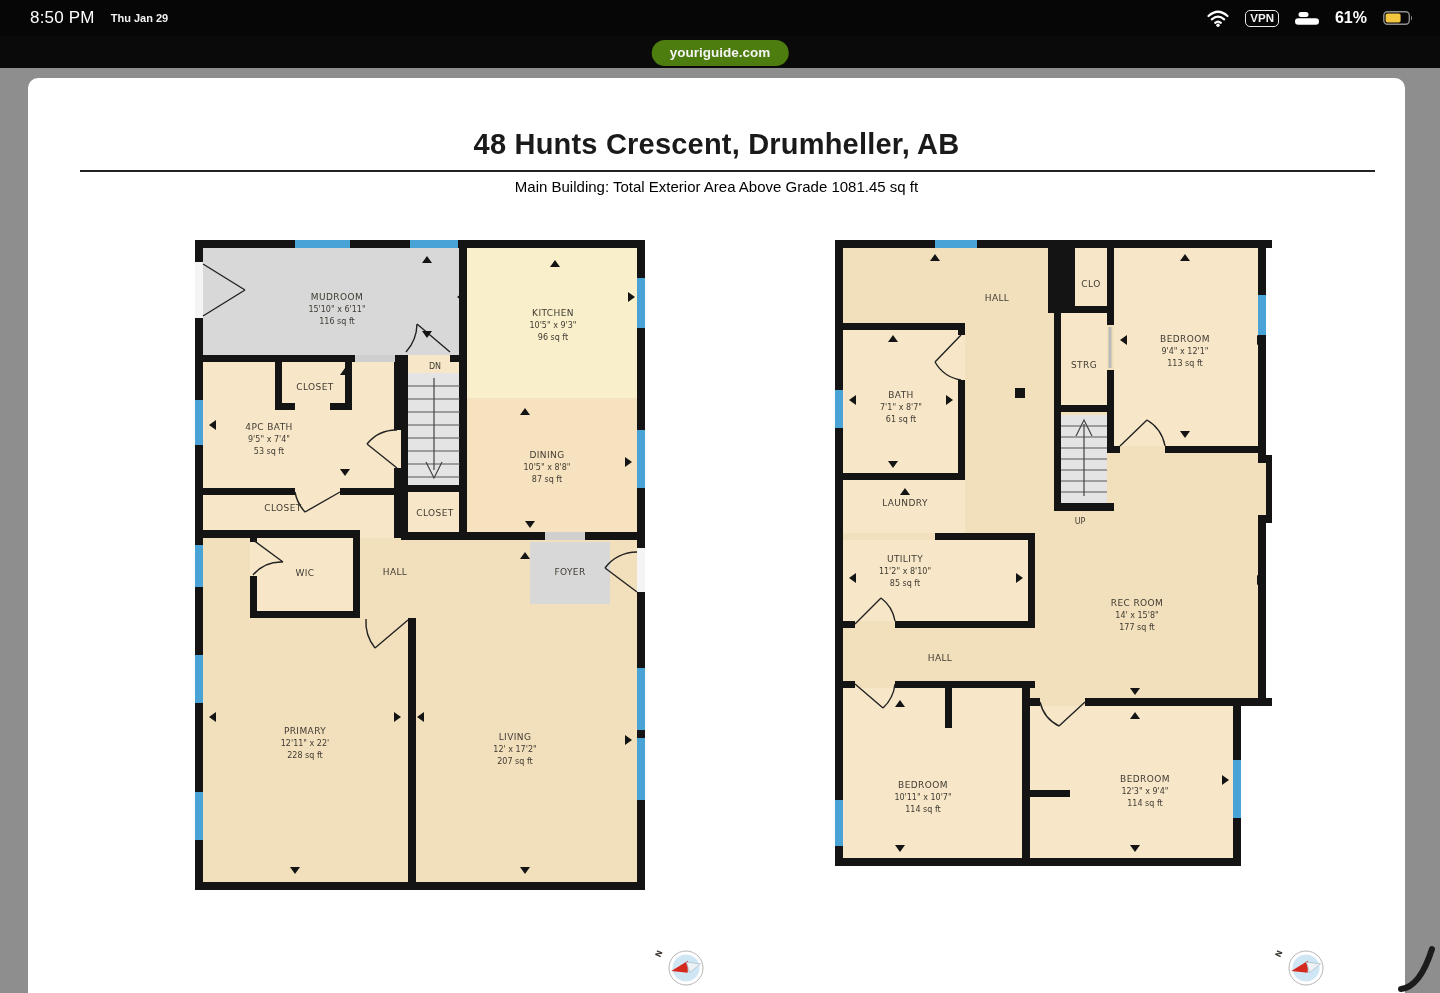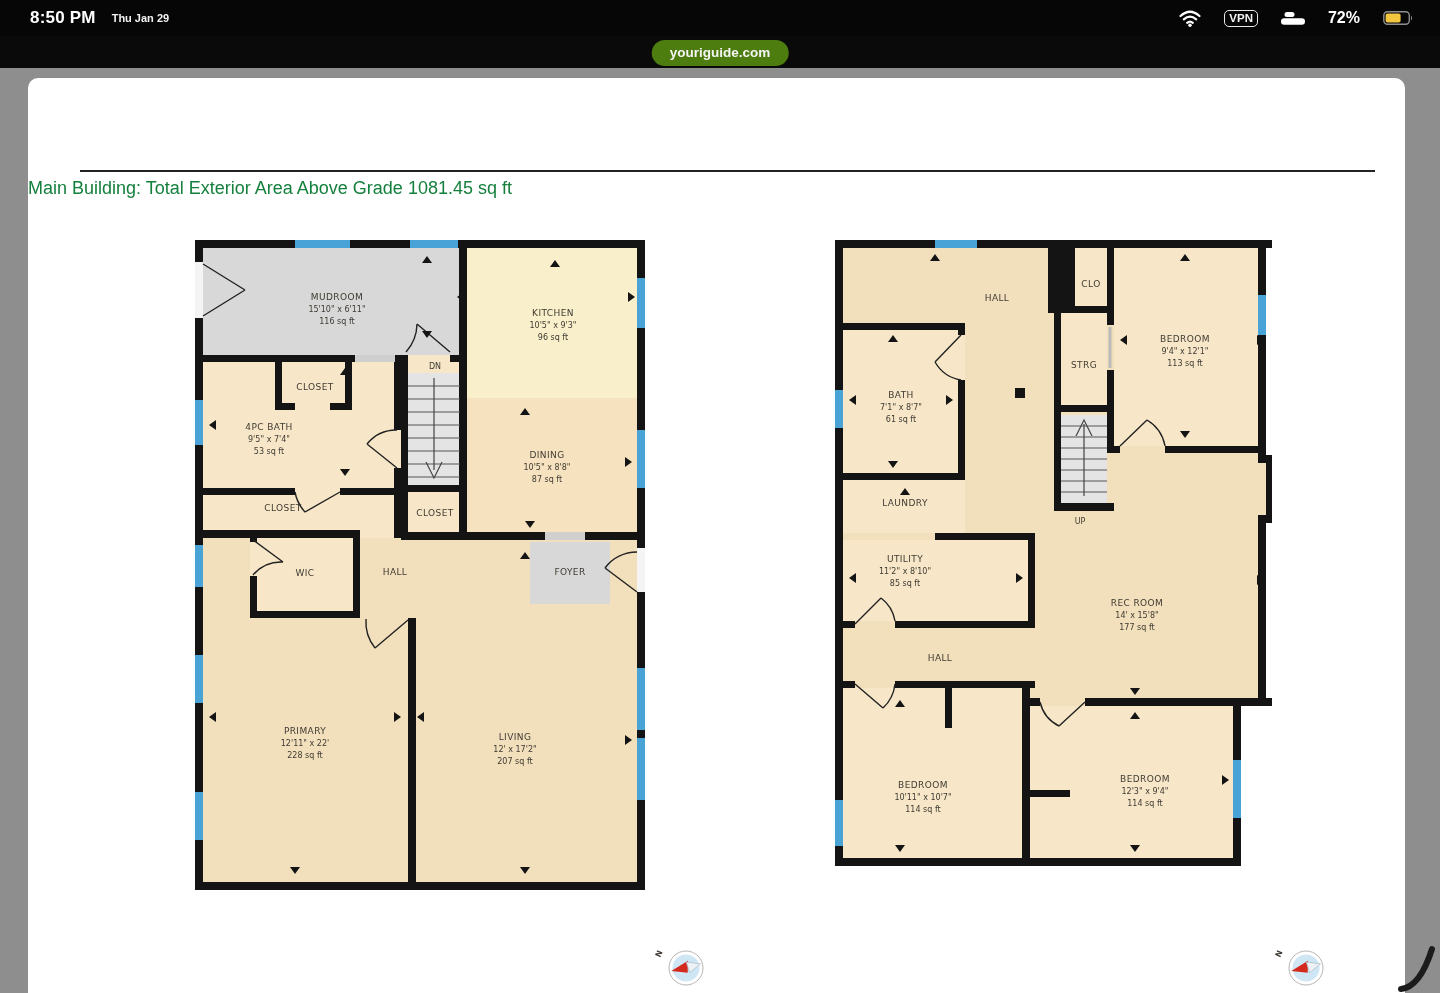--- a/index.html
+++ b/index.html
@@ -1,37 +1,37 @@
 <!DOCTYPE html>
 <html><head>
 <meta charset="utf-8">
 <style>
   html,body{margin:0;padding:0;background:#8e8e8e;width:1440px;height:993px;overflow:hidden;
             font-family:"Liberation Sans", sans-serif;}
   .status-bar{position:absolute;top:0;left:0;width:1440px;height:36px;background:#060606;color:#fff;
               display:flex;align-items:center;}
   .sb-left{position:absolute;left:30px;top:0;height:36px;display:flex;align-items:center;gap:16px;}
-  .sb-time{font-size:17px;font-weight:700;letter-spacing:.2px;}
+  .sb-time{font-size:17px;font-weight:400;letter-spacing:.2px;}
   .sb-date{font-size:11px;font-weight:700;color:#f2f2f2;}
-  .sb-right{position:absolute;right:26px;top:0;height:36px;display:flex;align-items:center;gap:23px;}
+  .sb-right{position:absolute;right:26px;top:0;height:36px;display:flex;align-items:center;gap:16px;}
   .vpn-badge{border:1.7px solid #e8e8e8;border-radius:5px;font-size:11.5px;font-weight:700;
              padding:0 4px;height:15px;line-height:15px;color:#f2f2f2;}
   .sb-pct{font-size:16px;font-weight:700;}
   .browser-bar{position:absolute;top:36px;left:0;width:1440px;height:32px;background:#0a0a0a;}
   .url-pill{position:absolute;left:50%;top:4px;transform:translateX(-50%);background:#4d7c0f;
             border-radius:14px;height:26px;line-height:26px;padding:0 18px;color:#f5f5f5;
             font-size:13.5px;font-weight:700;}
   .gray-bg{position:absolute;top:68px;left:0;width:1440px;height:925px;background:#8e8e8e;}
   .page{position:absolute;left:28px;top:78px;width:1377px;height:915px;background:#ffffff;
         border-radius:10px 10px 0 0;}
   .page-title{position:absolute;top:50px;left:0;width:100%;text-align:center;margin:0;
               font-size:29px;font-weight:700;color:#1a1a1a;letter-spacing:.2px;}
   .title-rule{position:absolute;top:92px;left:52px;width:1295px;height:2px;background:#222;}
-  .page-subtitle{position:absolute;top:100px;left:0;width:100%;text-align:left;
-                 font-size:18px;color:#15803d;}
+  .page-subtitle{position:absolute;top:100px;left:0;width:100%;text-align:center;
+                 font-size:15px;color:#000000;}
   .plan{position:absolute;}
   .plan-main{left:167px;top:162px;}
   .plan-base{left:807px;top:162px;}
   svg text{font-family:"DejaVu Sans", sans-serif;fill:#3f3b33;}
   .rname{font-size:9px;letter-spacing:.4px;}
   .rdim{font-size:8px;}
   .w{fill:#141414;}
   .win{fill:#4aa3d6;}
   .thr{fill:#cfcfcf;}
   .gap{fill:#f4f4f4;}
@@ -54,36 +54,37 @@
       <path d="M1.5 6 Q11 -2.5 20.5 6" stroke="#fff" stroke-width="2.2" fill="none" stroke-linecap="round"></path>
       <path d="M4.8 9.4 Q11 4 17.2 9.4" stroke="#fff" stroke-width="2.2" fill="none" stroke-linecap="round"></path>
       <path d="M8.2 12.8 Q11 10.4 13.8 12.8" stroke="#fff" stroke-width="2.2" fill="none" stroke-linecap="round"></path>
       <circle cx="11" cy="15.2" r="1.7" fill="#fff"></circle>
     </svg>
     <span class="vpn-badge">VPN</span>
     <svg width="24" height="13" viewBox="0 0 24 13">
       <rect x="3.5" y="0" width="10" height="5" rx="2.5" fill="#fff"></rect>
       <rect x="0" y="6.2" width="24" height="6.6" rx="3.3" fill="#fff"></rect>
     </svg>
-    <span class="sb-pct">72%</span>
+    <span class="sb-pct">61%</span>
     <svg width="31" height="14" viewBox="0 0 31 14">
       <rect x="0.8" y="0.8" width="25.5" height="12.4" rx="3.6" fill="none" stroke="rgba(255,255,255,0.55)" stroke-width="1.4"></rect>
       <rect x="2.6" y="2.6" width="15" height="8.8" rx="2" fill="#f2c63e"></rect>
       <path d="M28 4.5 Q30.2 7 28 9.5 Z" fill="rgba(255,255,255,0.55)"></path>
     </svg>
   </div>
 </div>
 
 <div class="browser-bar">
   <div class="url-pill">youriguide.com</div>
 </div>
 
 <div class="gray-bg"></div>
 
 <div class="page">
+  <h1 class="page-title">48 Hunts Crescent, Drumheller, AB</h1>
   <div class="title-rule"></div>
   <div class="page-subtitle">Main Building: Total Exterior Area Above Grade 1081.45 sq ft</div>
 
   <svg class="plan plan-main" width="450" height="650" viewBox="0 0 450 650">
 
     <g>
       <rect x="8" y="8" width="434" height="634" fill="#f2dfbc"></rect>
       <rect x="8" y="8" width="258" height="107" fill="#d8d8d8"></rect>
       <rect x="270" y="8" width="172" height="150" fill="#f9efca"></rect>
       <rect x="270" y="158" width="172" height="140" fill="#f6e2bf"></rect>

